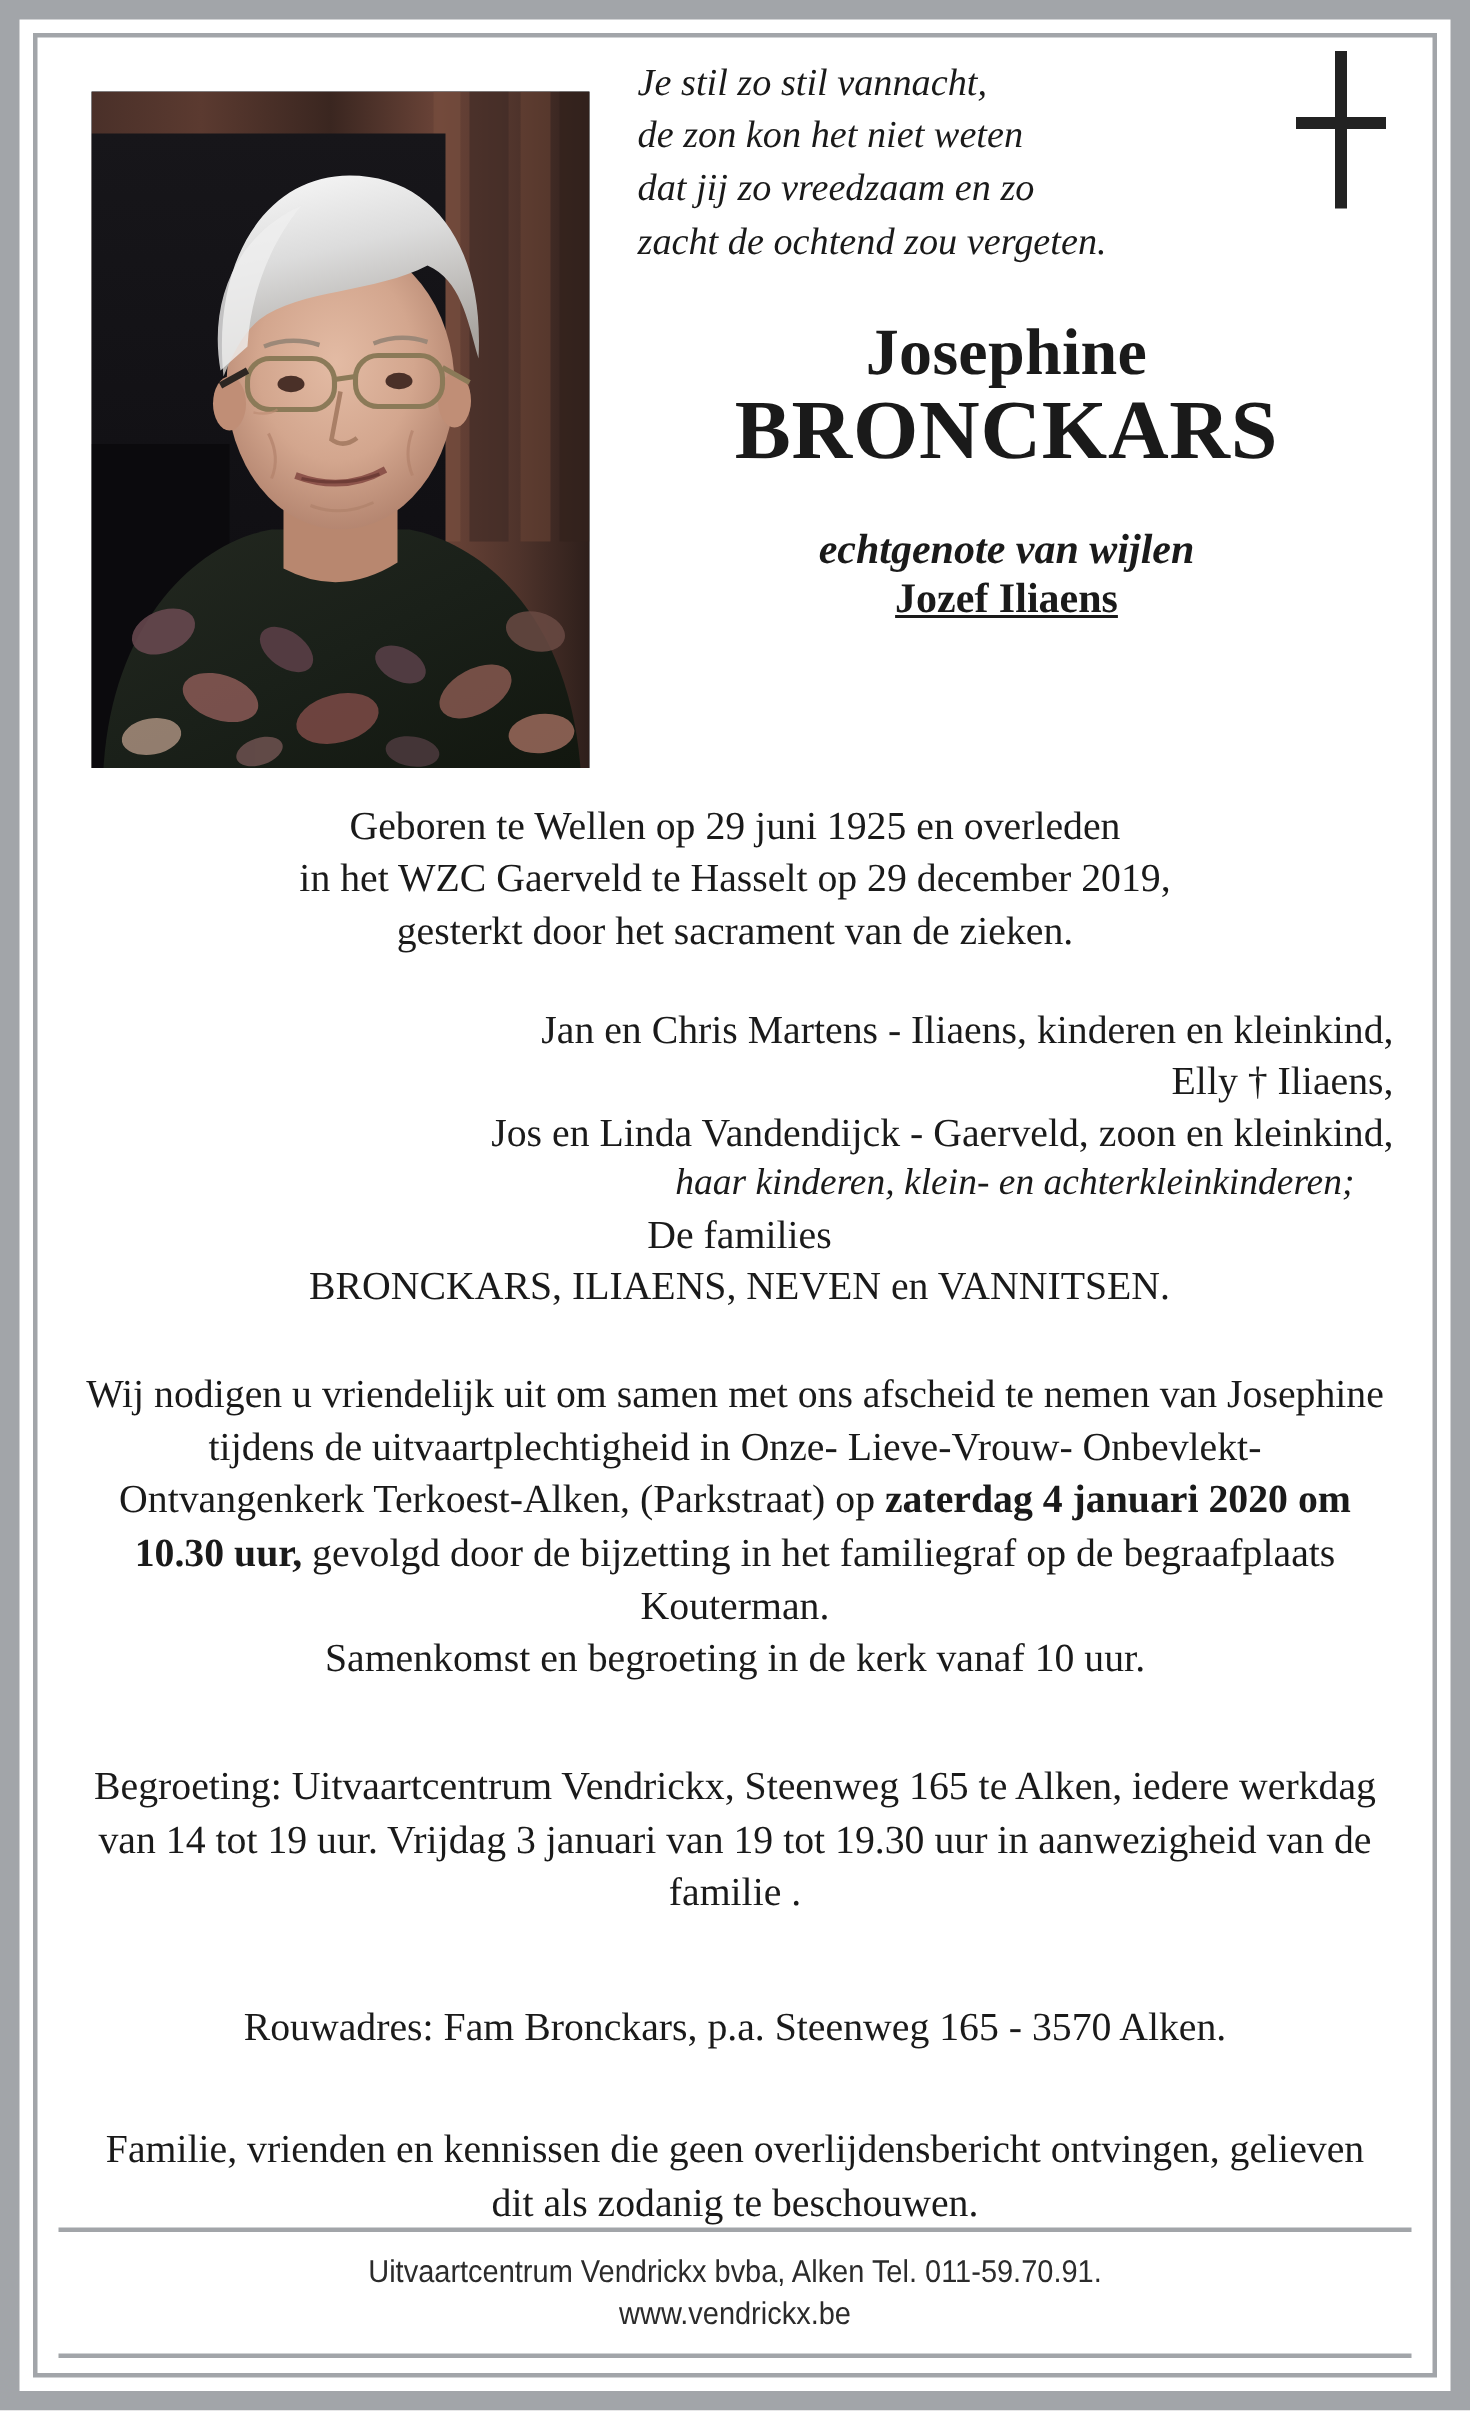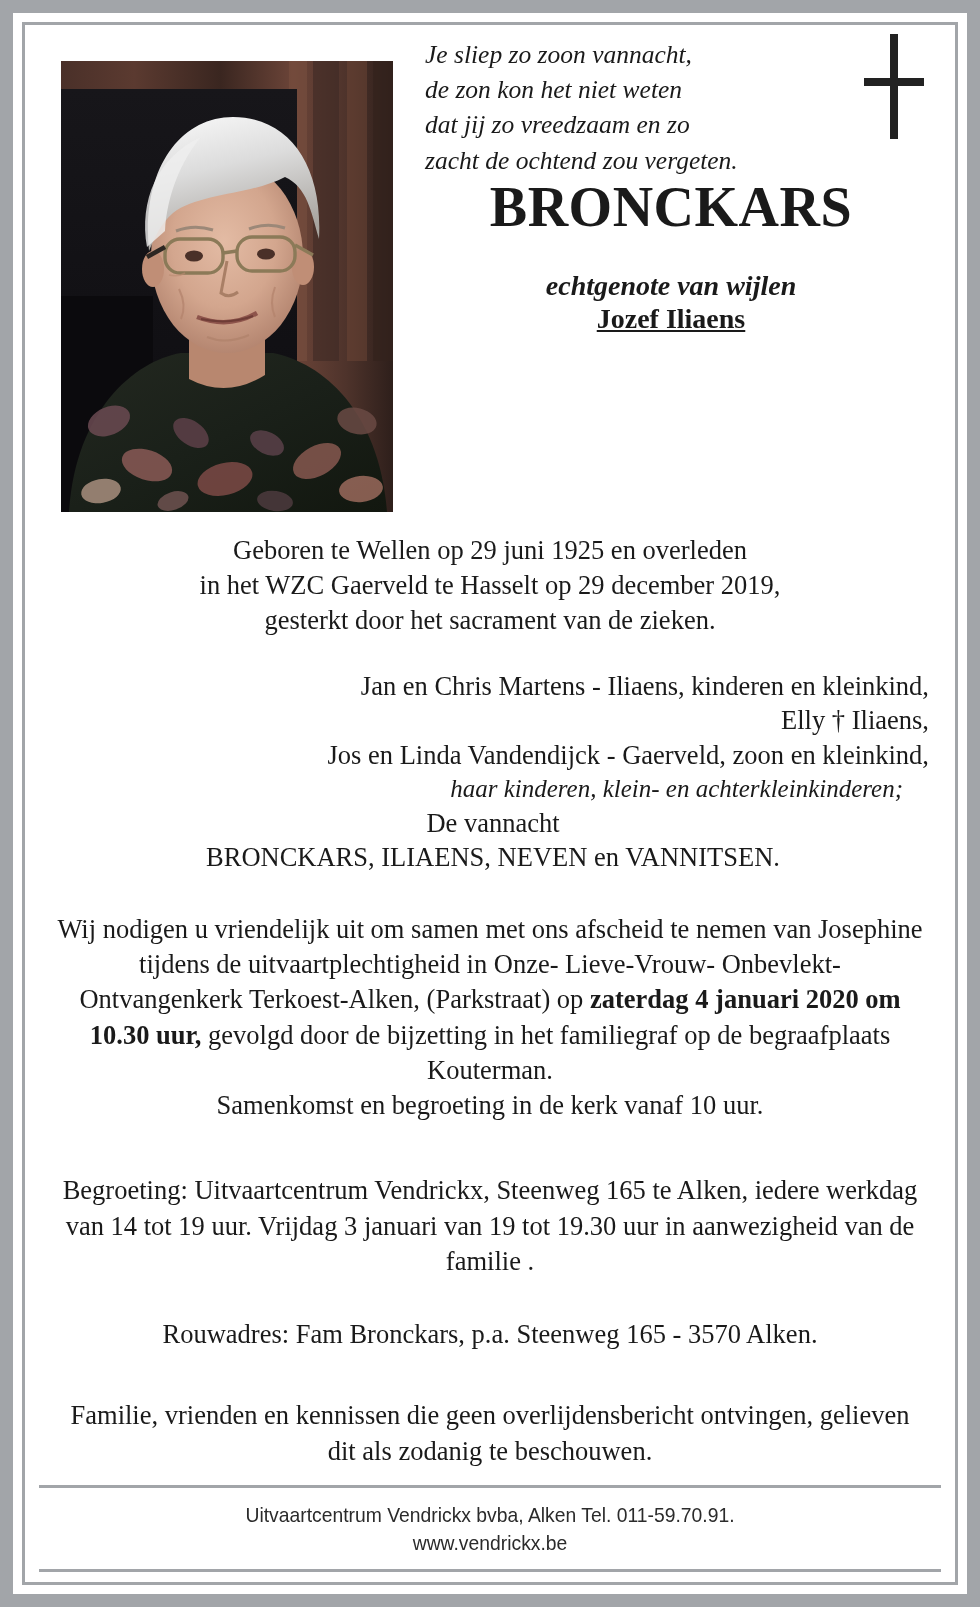--- a/index.html
+++ b/index.html
@@ -177,21 +177,21 @@
   .block-invite {
     margin-top: 37px;
     padding: 0 6px;
   }
   .block-invite b { font-weight: bold; }
   .block-greeting {
     margin-top: 50px;
     padding: 0 10px;
   }
   .block-address {
-    margin-top: 38px;
+    margin-top: 55px;
   }
   .block-notice {
     margin-top: 46px;
     padding: 0 6px;
   }
 
   
   .footer {
     position: absolute;
     left: 0;
@@ -316,42 +316,43 @@
           <path d="M146 276 Q 166 284, 188 274" stroke="#ac7e68" stroke-width="2" fill="none" opacity="0.6"></path>
         </svg>
       </div>
 
       <div class="cross-icon">
         <div class="v-bar"></div>
         <div class="h-bar"></div>
       </div>
 
       <div class="head-right">
-        <div class="poem">Je sliep zo zoon vannacht,
+        <div class="poem">Je stil zo stil vannacht,
 de zon kon het niet weten
 dat jij zo vreedzaam en zo
 zacht de ochtend zou vergeten.</div>
+        <div class="given-name">Josephine</div>
         <div class="family-name">BRONCKARS</div>
         <div class="spouse-label">echtgenote van wijlen</div>
         <div class="spouse-name">Jozef Iliaens</div>
       </div>
     </div>
 
     <div class="body-wrap">
 
       <div class="block block-birth">Geboren te Wellen op 29 juni 1925 en overleden
 in het WZC Gaerveld te Hasselt op 29 december 2019,
 gesterkt door het sacrament van de zieken.</div>
 
       <div class="block-mourners">
         <div class="mourn-line">Jan en Chris Martens - Iliaens, kinderen en kleinkind,</div>
         <div class="mourn-line">Elly † Iliaens,</div>
         <div class="mourn-line">Jos en Linda Vandendijck - Gaerveld, zoon en kleinkind,</div>
         <div class="mourn-line-italic">haar kinderen, klein- en achterkleinkinderen;</div>
-        <div class="mourn-center">De vannacht</div>
+        <div class="mourn-center">De families</div>
         <div class="mourn-center">BRONCKARS, ILIAENS, NEVEN en VANNITSEN.</div>
       </div>
 
       <div class="block block-invite"><span>Wij nodigen u vriendelijk uit om samen met ons afscheid te nemen van Josephine tijdens de uitvaartplechtigheid in Onze- Lieve-Vrouw- Onbevlekt- Ontvangenkerk Terkoest-Alken, (Parkstraat) op </span><b>zaterdag 4 januari 2020 om 10.30 uur,</b><span> gevolgd door de bijzetting in het familiegraf op de begraafplaats Kouterman.
 Samenkomst en begroeting in de kerk vanaf 10 uur.</span></div>
 
       <div class="block block-greeting">Begroeting: Uitvaartcentrum Vendrickx, Steenweg 165 te Alken, iedere werkdag van 14 tot 19 uur. Vrijdag 3 januari van 19 tot 19.30 uur in aanwezigheid van de familie .</div>
 
       <div class="block block-address">Rouwadres: Fam Bronckars, p.a. Steenweg 165 - 3570 Alken.</div>
 

